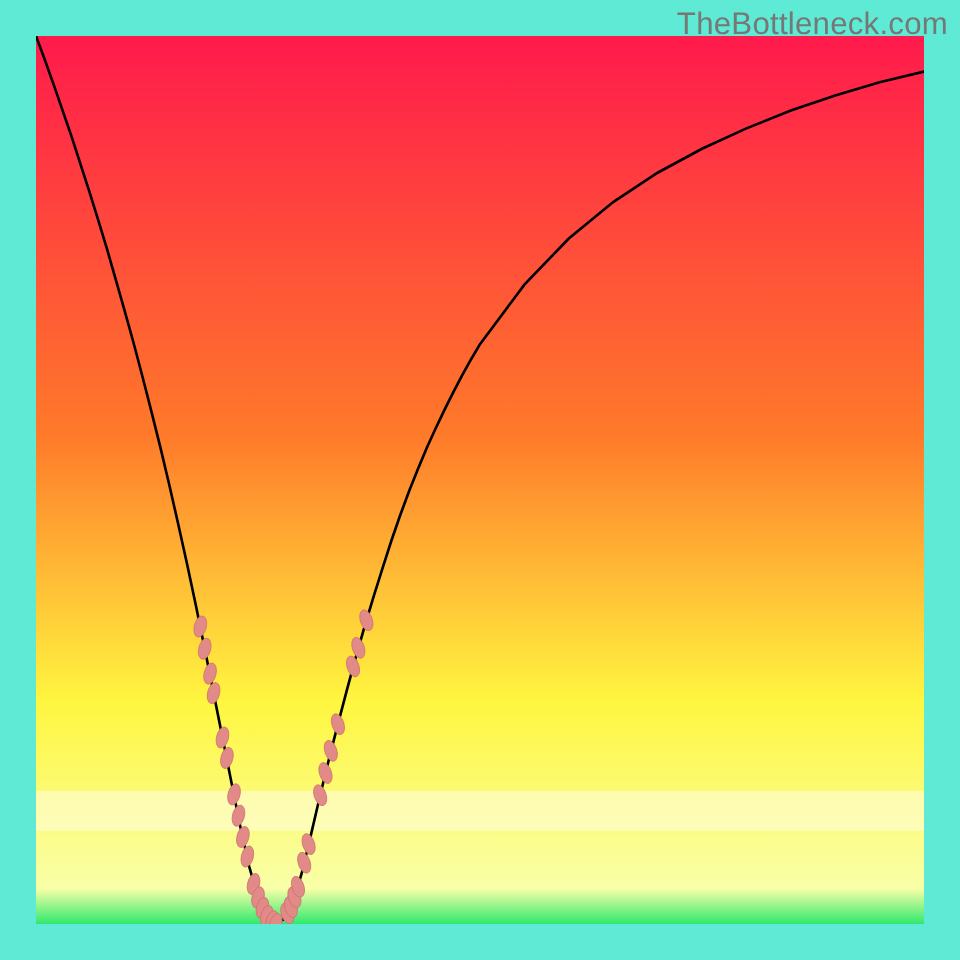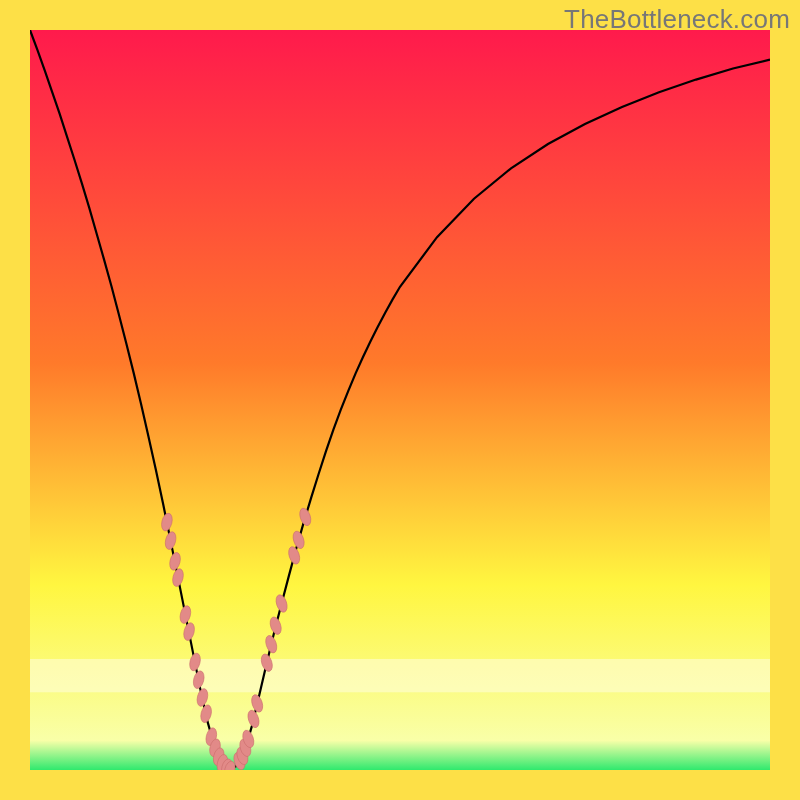--- a/index.html
+++ b/index.html
@@ -10,21 +10,21 @@
     overflow: hidden;
     background: #000;
     font-family: Arial, Helvetica, sans-serif;
   }
   .frame {
     position: absolute;
     left: 0;
     top: 0;
     width: 800px;
     height: 800px;
-    background: #fde047;
+    background: #5eead4;
     text-align: right;
   }
   .plot-area {
     position: absolute;
     left: 30px;
     top: 30px;
     width: 740px;
     height: 740px;
   }
   .plot-area svg {

